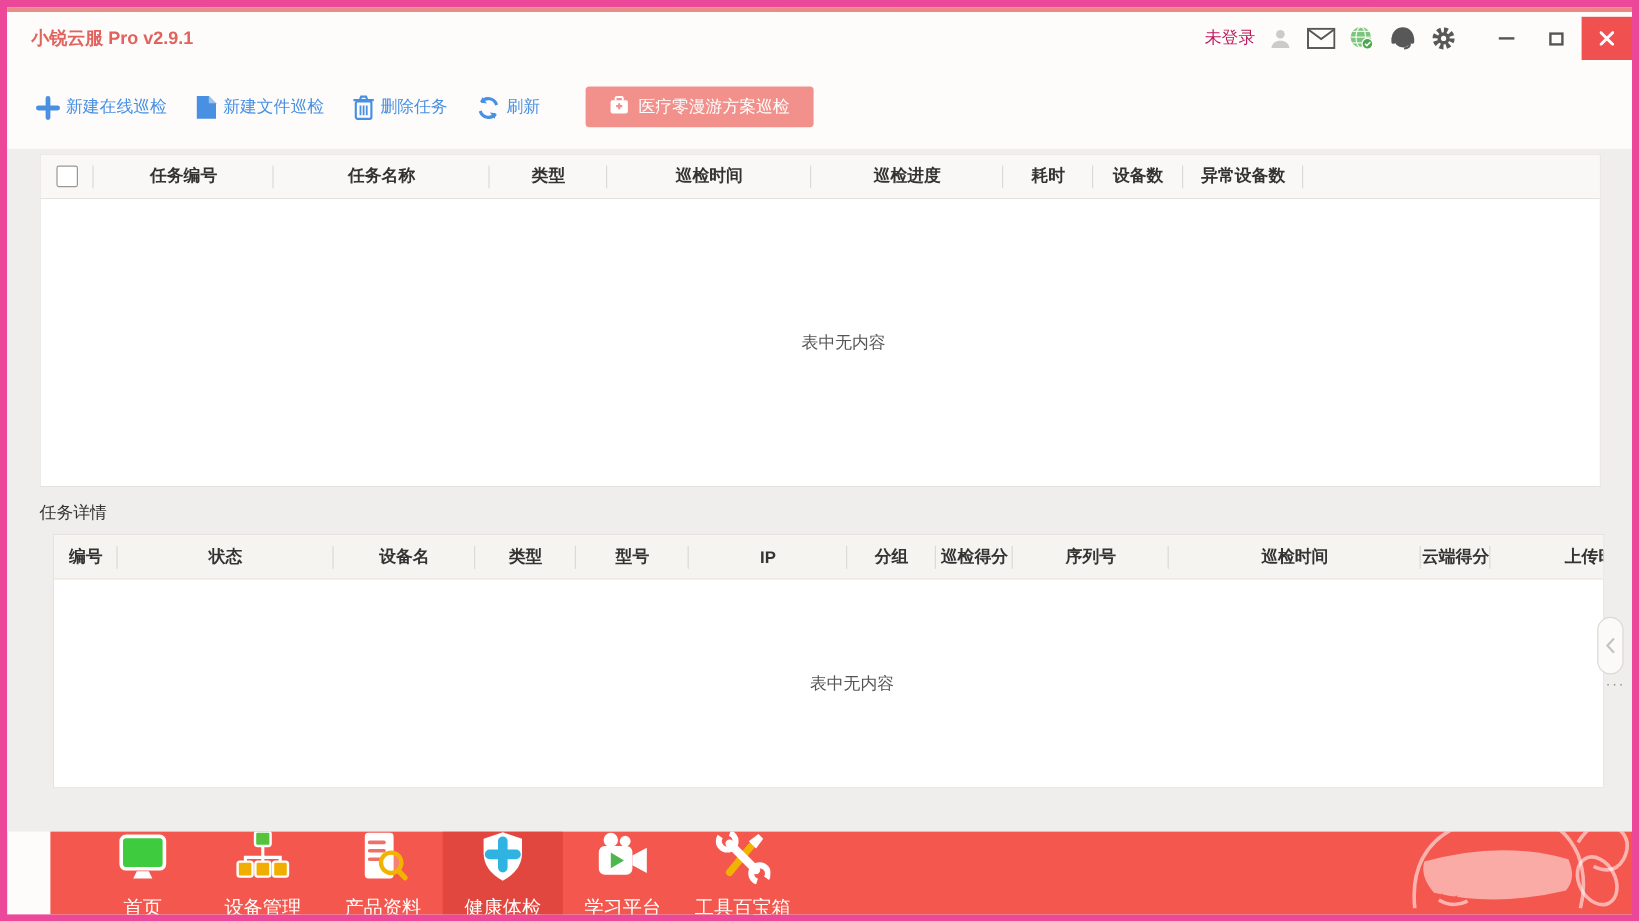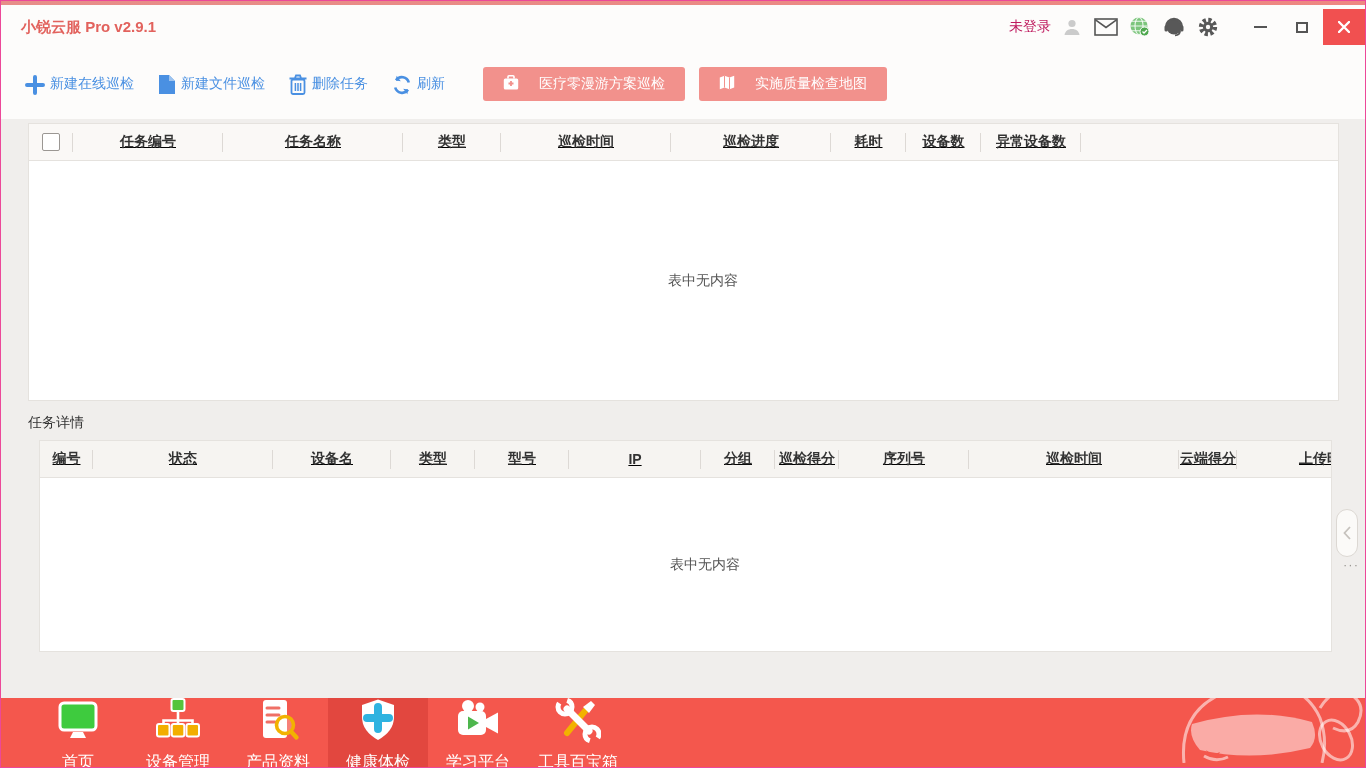--- a/index.html
+++ b/index.html
@@ -1,20 +1,20 @@
 <!DOCTYPE html>
 <html><head>
 <meta charset="utf-8">
 <style>
   * { box-sizing: border-box; margin: 0; padding: 0; }
   html,body { width:1366px; height:768px; overflow:hidden; }
   body { font-family:"Liberation Sans","DejaVu Sans",sans-serif; background:#e9e7e5; }
 
   .window { width:1366px; height:768px; display:flex; flex-direction:column;
-            background:#fdfcfb; border:1px solid #ec4899; }
+            background:#fdfcfb; border:6px solid #ec4899; }
 
   
   .top-strip { height:4px; background:linear-gradient(90deg,#e78e89,#ee8781); flex:none; }
 
   
   .titlebar { height:44px; flex:none; display:flex; align-items:center; padding-left:20px; background:#fdfcfb; }
   .app-title { font-size:15px; font-weight:bold; color:#e2625d; }
   .tb-right { margin-left:auto; display:flex; align-items:center; }
   .login-text { font-size:14px; color:#be185d; margin-right:6px; }
   .tb-icon { width:30px; height:30px; display:flex; align-items:center; justify-content:center; cursor:pointer; }
@@ -25,29 +25,29 @@
   .max-box { width:12px; height:11px; border:2px solid #555; }
   .win-btn.close { background:#f15050; height:36px; }
 
   
   .toolbar { height:70px; flex:none; display:flex; align-items:center; padding:0 24px; background:#fdfcfb; }
   .tool-action { display:flex; flex-direction:row; align-items:center; gap:5px;
                  color:#4a90e2; font-size:14px; cursor:pointer; margin-right:24px; }
   .tool-action .ticon { height:22px; display:flex; align-items:flex-end; }
   .tb-spacer { margin-left:auto; }
   .pink-btn { background:#f2918c; color:#fff; font-size:14px; height:34px; padding:0 20px;
-              border-radius:3px; border:none; display:flex; align-items:center; gap:20px;
+              border-radius:3px; border:none; display:flex; align-items:center; gap:8px;
               cursor:pointer; margin-left:14px; font-family:inherit; }
 
   
   .main { flex:1; background:#f0eeec; position:relative; padding-top:4px; }
   .card { background:#fff; border:1px solid #e5e2de; }
   .task-card { margin:0 26px 0 27px; height:278px; display:flex; flex-direction:column; }
   .thead { display:flex; align-items:flex-start; height:37px; flex:none;
-           background:#faf8f6; border-bottom:1px solid #e5e2de;text-decoration:underline; }
+           background:#faf8f6; border-bottom:1px solid #e5e2de; }
   .th { position:relative; height:100%; display:flex; align-items:center; justify-content:center;
         font-size:14px; font-weight:bold; color:#333; flex:none; }
   .th.sep::after { content:""; position:absolute; right:0; top:9px; width:1px; height:19px; background:#ddd9d5; }
   .th-flex { flex:1; }
   .tbody { flex:1; display:flex; align-items:center; justify-content:center;
            font-size:14px; color:#555; background:#fff;padding-left:39px; }
   .checkbox { width:18px; height:18px; border:1px solid #9b9793; border-radius:2px; background:#fff; cursor:pointer; }
 
   
   .tc0{width:44px;} .tc1{width:150px;} .tc2{width:180px;} .tc3{width:98px;} .tc4{width:170px;}
@@ -62,21 +62,21 @@
   .dc10{width:58px;} .dc11{width:180px;}
 
   
   .side-toggle { position:absolute; right:7px; top:390px; width:22px; height:48px; border-radius:11px;
                  border:1px solid #dcd8d3; background:#fbfaf8; display:flex; align-items:center;
                  justify-content:center; cursor:pointer; }
   .side-dots { position:absolute; right:6px; top:438px; font-size:13px; color:#9a9792; letter-spacing:1px; cursor:pointer; }
 
   
   .bottomnav { height:69px; flex:none; background:#f4574d; display:flex; padding-left:27px;
-               position:relative; overflow:hidden; }
+               position:relative; overflow:hidden;margin-left:36px; }
   .nav-item { width:100px; height:100%; display:flex; flex-direction:column; align-items:center;
               justify-content:center; gap:5px; color:#fff; font-size:16px; cursor:pointer; padding-top:4px; }
   .nav-item.active { background:#e2473f; }
   .nav-label { white-space:nowrap; }
   .mascot { position:absolute; right:0; bottom:0; pointer-events:none; }
 </style>
 </head>
 <body>
 
 <div class="window">
@@ -179,29 +179,20 @@
 
     <button class="pink-btn tb-spacer">
       <span>
         <svg width="16" height="15" viewBox="0 0 16 15">
           <rect x="0.8" y="3.5" width="14.4" height="11" rx="1.5" fill="#fff"></rect>
           <path d="M5 3.5 V1.8 a1 1 0 0 1 1-1 h4 a1 1 0 0 1 1 1 V3.5" fill="none" stroke="#fff" stroke-width="1.6"></path>
           <path d="M8 6 v5 M5.5 8.5 h5" stroke="#f2918c" stroke-width="1.8"></path>
         </svg>
       </span>
       <span>医疗零漫游方案巡检</span>
-    </button>
-    <button class="pink-btn">
-      <span>
-        <svg width="16" height="15" viewBox="0 0 16 15">
-          <path d="M0.8 2.5 L5.5 0.8 L10.5 2.5 L15.2 0.8 V12.5 L10.5 14.2 L5.5 12.5 L0.8 14.2 Z" fill="#fff"></path>
-          <path d="M5.5 0.8 V12.5 M10.5 2.5 V14.2" stroke="#f2918c" stroke-width="1"></path>
-        </svg>
-      </span>
-      <span>实施质量检查地图</span>
     </button>
   </div>
 
   <div class="main">
 
     <div class="card task-card">
       <div class="thead">
         <div class="th tc0 sep">
             <span class="checkbox"></span>
           </div>

